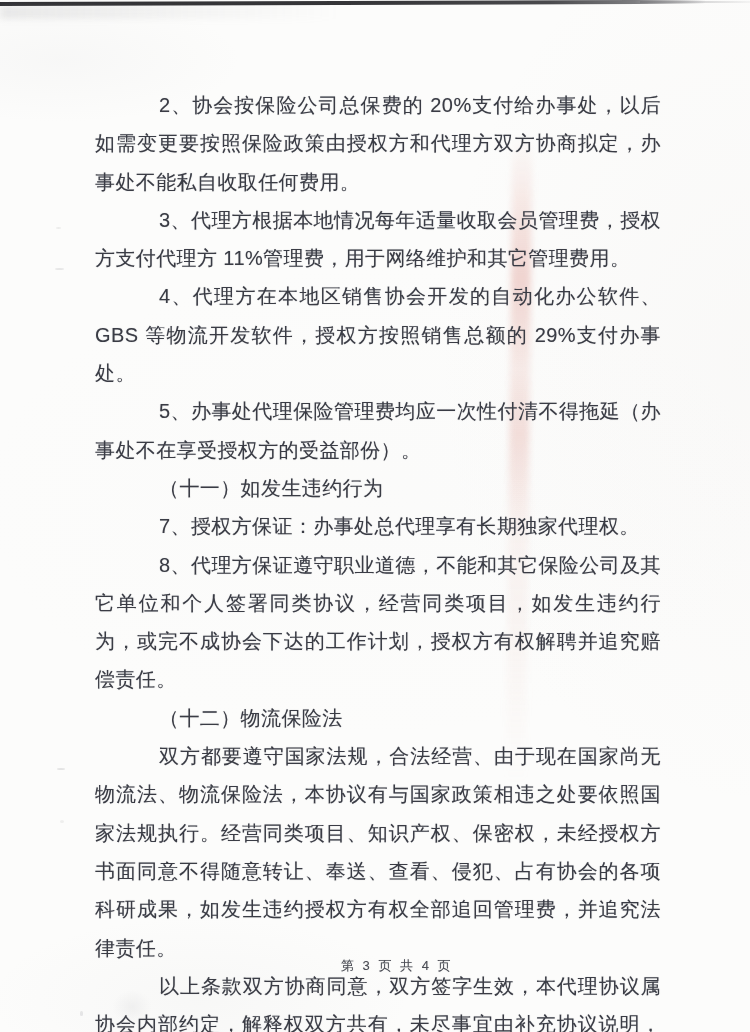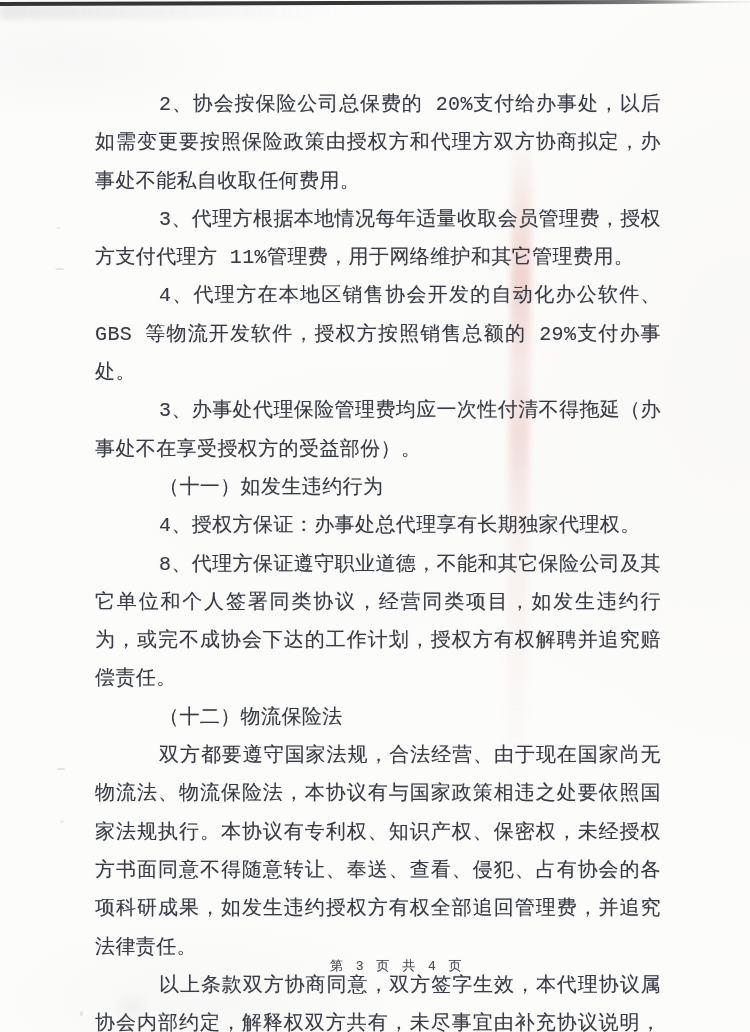--- a/index.html
+++ b/index.html
@@ -7,21 +7,21 @@
     padding: 0;
     width: 750px;
     height: 1032px;
     overflow: hidden;
     background: #ffffff;
   }
   .page {
     position: relative;
     width: 750px;
     height: 1032px;
-    font-family: Liberation Mono, monospace;
+    font-family: Liberation Sans, sans-serif;
     color: #3a3c45;
     background:
       radial-gradient(ellipse 260px 90px at 60px 60px, rgba(185,185,190,0.07), transparent 70%),
       radial-gradient(ellipse 420px 600px at 750px 360px, rgba(205,196,194,0.06), transparent 75%),
       radial-gradient(ellipse 300px 120px at 200px 1000px, rgba(190,190,192,0.07), transparent 70%),
       radial-gradient(ellipse 500px 300px at 375px 500px, rgba(230,230,232,0.05), transparent 80%),
       #fcfcfb;
   }
   
   .top-edge {
@@ -123,26 +123,26 @@
 
   <div class="top-edge"></div>
   <div class="top-edge-tail"></div>
   <div class="top-shadow"></div>
   <div class="stain"></div>
 
   <div class="content">
     <p>2、协会按保险公司总保费的 20%支付给办事处，以后如需变更要按照保险政策由授权方和代理方双方协商拟定，办事处不能私自收取任何费用。</p>
     <p>3、代理方根据本地情况每年适量收取会员管理费，授权方支付代理方 11%管理费，用于网络维护和其它管理费用。</p>
     <p>4、代理方在本地区销售协会开发的自动化办公软件、GBS 等物流开发软件，授权方按照销售总额的 29%支付办事处。</p>
-    <p>3、办事处代理保险管理费均应一次性付清不得拖延（办事处不在享受授权方的受益部份）。</p>
+    <p>5、办事处代理保险管理费均应一次性付清不得拖延（办事处不在享受授权方的受益部份）。</p>
     <p>（十一）如发生违约行为</p>
-    <p>4、授权方保证：办事处总代理享有长期独家代理权。</p>
+    <p>7、授权方保证：办事处总代理享有长期独家代理权。</p>
     <p>8、代理方保证遵守职业道德，不能和其它保险公司及其它单位和个人签署同类协议，经营同类项目，如发生违约行为，或完不成协会下达的工作计划，授权方有权解聘并追究赔偿责任。</p>
     <p>（十二）物流保险法</p>
-    <p>双方都要遵守国家法规，合法经营、由于现在国家尚无物流法、物流保险法，本协议有与国家政策相违之处要依照国家法规执行。本协议有专利权、知识产权、保密权，未经授权方书面同意不得随意转让、奉送、查看、侵犯、占有协会的各项科研成果，如发生违约授权方有权全部追回管理费，并追究法律责任。</p>
+    <p>双方都要遵守国家法规，合法经营、由于现在国家尚无物流法、物流保险法，本协议有与国家政策相违之处要依照国家法规执行。经营同类项目、知识产权、保密权，未经授权方书面同意不得随意转让、奉送、查看、侵犯、占有协会的各项科研成果，如发生违约授权方有权全部追回管理费，并追究法律责任。</p>
     <p>以上条款双方协商同意，双方签字生效，本代理协议属协会内部约定，解释权双方共有，未尽事宜由补充协议说明，补充协议具有同</p>
   </div>
 
   <div class="footer">第 3 页 共 4 页</div>
 
   <div class="speck s1"></div>
   <div class="speck s2"></div>
   <div class="speck s3"></div>
   <div class="speck s4"></div>
   <div class="speck s5"></div>

